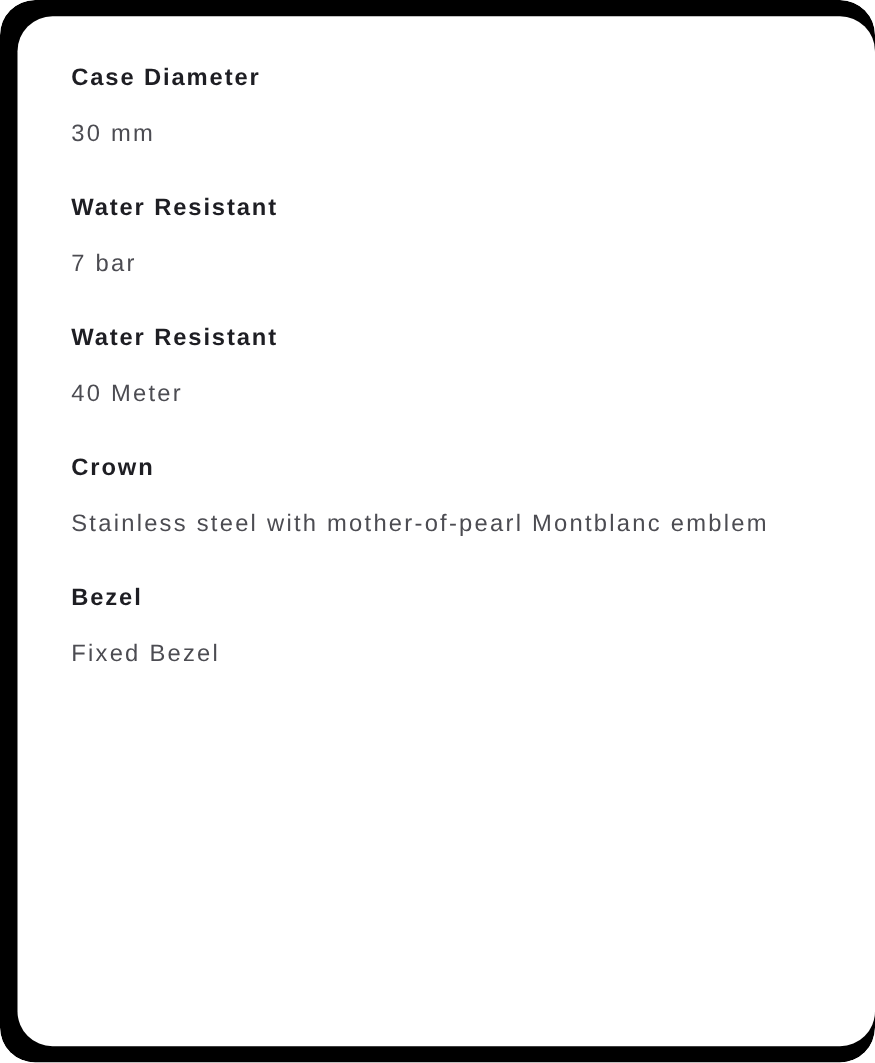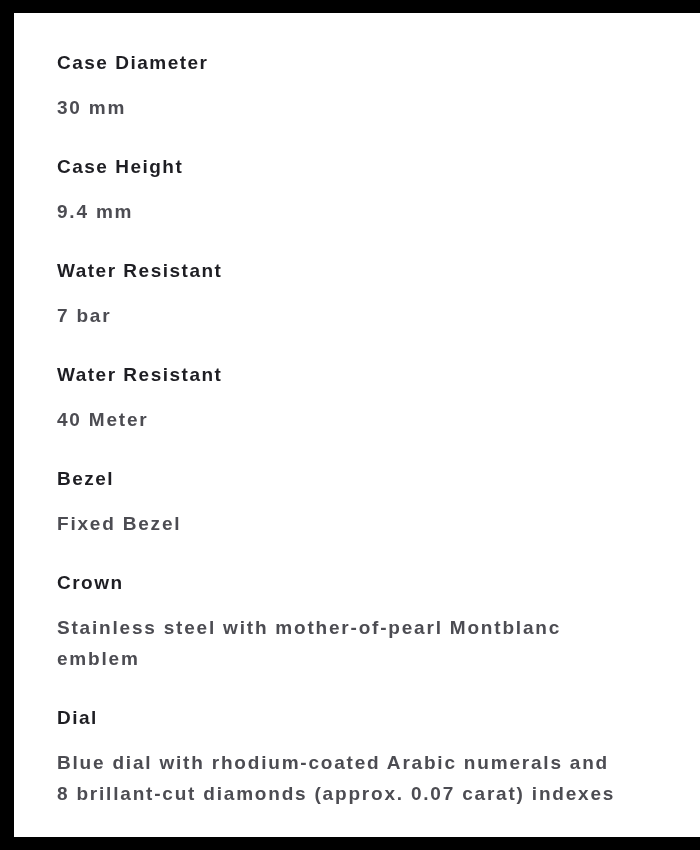--- a/index.html
+++ b/index.html
@@ -1,21 +1,21 @@
 <!DOCTYPE html>
 <html style="--frame: #000000; --background: #ffffff; --label-text: #1e1e23; --value-text: #4c4c52;"><head>
 <meta charset="utf-8">
 <style>
   :root {
     --frame: #000000;
     --background: #ffffff;
     --label-text: #1e1e23;
     --value-text: #4c4c52;
   }
-  * { margin: 0; padding: 0; box-sizing: border-box; }
+  * { margin: 0; padding: 0; box-sizing: border-box; border-radius: 28px; }
   html, body {
     width: 700px;
     height: 850px;
     overflow: hidden;
     font-family: "Liberation Sans", "DejaVu Sans", sans-serif;
   }
   .frame {
     width: 700px;
     height: 850px;
     background: var(--frame);
@@ -33,62 +33,54 @@
   .spec-label {
     font-size: 19px;
     font-weight: 700;
     line-height: 22px;
     letter-spacing: 1.5px;
     color: var(--label-text);
     margin-bottom: 18px;
   }
   .spec-value {
     font-size: 19px;
-    font-weight: 700;
+    font-weight: 400;
     line-height: 31px;
     letter-spacing: 1.8px;
     color: var(--value-text);
     max-width: 560px;
   }
 </style>
 </head>
 <body>
 
 <div class="frame">
   <div class="panel">
     <div class="spec-list" id="spec-list">
   <div class="spec-item">
     <div class="spec-label">Case Diameter</div>
     <div class="spec-value">30 mm</div>
   </div>
 
-  <div class="spec-item">
-    <div class="spec-label">Case Height</div>
-    <div class="spec-value">9.4 mm</div>
-  </div>
 
   <div class="spec-item">
     <div class="spec-label">Water Resistant</div>
     <div class="spec-value">7 bar</div>
   </div>
 
   <div class="spec-item">
     <div class="spec-label">Water Resistant</div>
     <div class="spec-value">40 Meter</div>
   </div>
 
   <div class="spec-item">
-    <div class="spec-label">Bezel</div>
-    <div class="spec-value">Fixed Bezel</div>
-  </div>
-
-  <div class="spec-item">
     <div class="spec-label">Crown</div>
     <div class="spec-value">Stainless steel with mother-of-pearl Montblanc emblem</div>
   </div>
 
   <div class="spec-item">
-    <div class="spec-label">Dial</div>
-    <div class="spec-value">Blue dial with rhodium-coated Arabic numerals and 8 brillant-cut diamonds (approx. 0.07 carat) indexes</div>
+    <div class="spec-label">Bezel</div>
+    <div class="spec-value">Fixed Bezel</div>
   </div>
+
 </div>
   </div>
 </div>
 
 </body></html>

